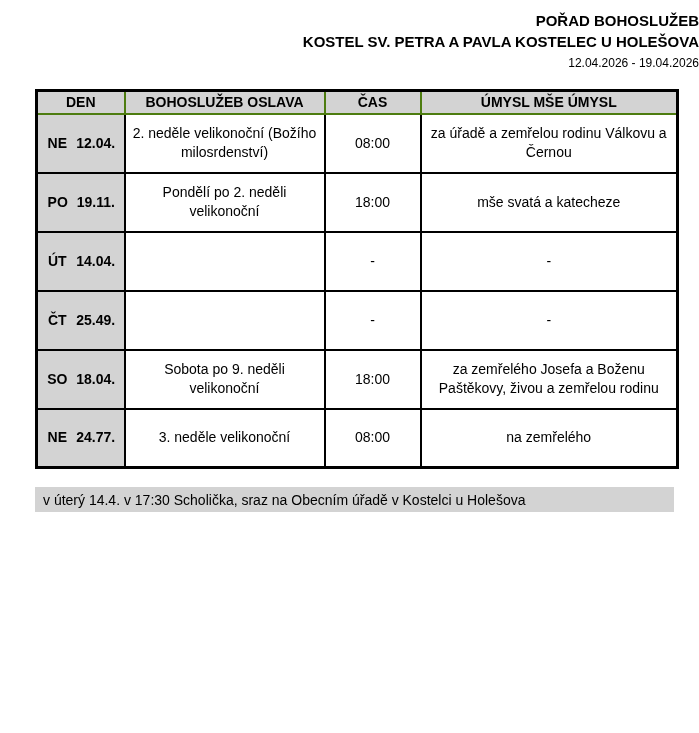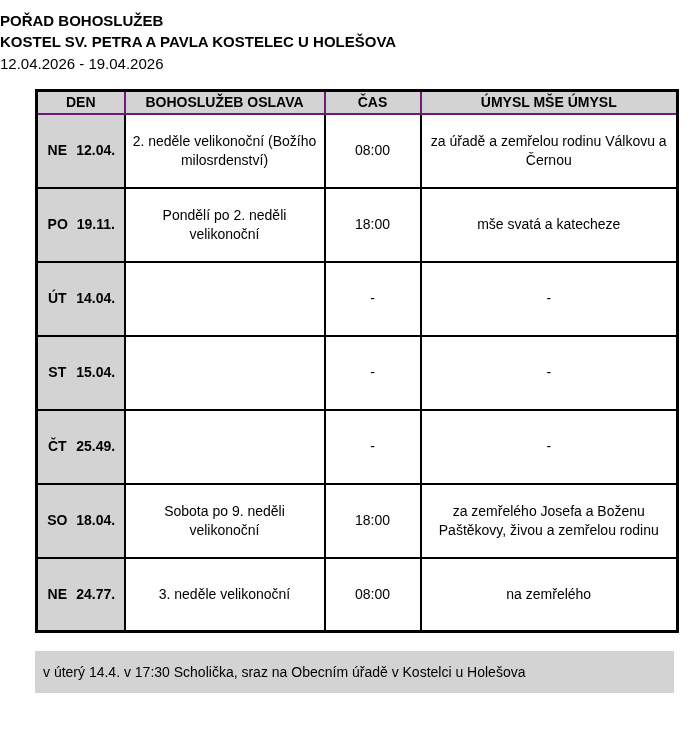--- a/index.html
+++ b/index.html
@@ -3,61 +3,61 @@
 <meta charset="utf-8">
 <style>
   * { margin: 0; padding: 0; box-sizing: border-box; }
   html, body {
     width: 699px; height: 733px;
     background: #ffffff;
     font-family: "Liberation Sans", sans-serif;
     color: #000000;
     overflow: hidden;
   }
-  .titles { text-align: left; padding-top: 10px; }
+  .titles { text-align: right; padding-top: 10px; }
   .title-line { font-weight: bold; font-size: 15px; line-height: 21px; }
-  .date-range { font-size: 15px; line-height: 21px; margin-top: 1px; }
+  .date-range { font-size: 12px; line-height: 21px; margin-top: 1px; }
 
   table.schedule {
     margin: 15px 0 0 35px;
     width: 641px;
     border-collapse: collapse;
     table-layout: fixed;
     border: 3px solid #000000;
   }
   table.schedule th {
     background: #d3d3d3;
-    border: 2px solid #701a75;
+    border: 2px solid #4d7c0f;
     font-size: 14px;
     font-weight: bold;
     height: 23px;
     text-align: center;
     vertical-align: middle;
   }
   table.schedule td {
     border: 2px solid #000000;
     font-size: 14px;
     text-align: center;
     vertical-align: middle;
     padding: 2px;
     line-height: 19px;
   }
-  table.schedule tr.data-row { height: 74px; }
+  table.schedule tr.data-row { height: 59px; }
   td.day-cell {
     background: #d3d3d3;
     font-weight: bold;
     text-align: left;
     padding-left: 5px;
     white-space: nowrap;
   }
   td.day-cell .day-abbr { display: inline-block; min-width: 22px; margin-right: 8px; }
   .note-bar {
     margin: 18px 16px 0 35px;
     width: 639px;
-    height: 42px;
+    height: 25px;
     background: #d3d3d3;
     display: flex;
     align-items: center;
     padding-left: 8px;
     font-size: 14px;
     text-align: right;
   }
 </style>
 </head>
 <body>
@@ -96,26 +96,20 @@
       <td>18:00</td>
       <td>mše svatá a katecheze</td>
     </tr>
     <tr class="data-row">
       <td class="day-cell"><span class="day-abbr">ÚT</span><span>14.04.</span></td>
       <td></td>
       <td>-</td>
       <td>-</td>
     </tr>
     <tr class="data-row">
-      <td class="day-cell"><span class="day-abbr">ST</span><span>15.04.</span></td>
-      <td></td>
-      <td>-</td>
-      <td>-</td>
-    </tr>
-    <tr class="data-row">
       <td class="day-cell"><span class="day-abbr">ČT</span><span>25.49.</span></td>
       <td></td>
       <td>-</td>
       <td>-</td>
     </tr>
     <tr class="data-row">
       <td class="day-cell"><span class="day-abbr">SO</span><span>18.04.</span></td>
       <td>Sobota po 9. neděli velikonoční</td>
       <td>18:00</td>
       <td>za zemřelého Josefa a Boženu Paštěkovy, živou a zemřelou rodinu</td>

